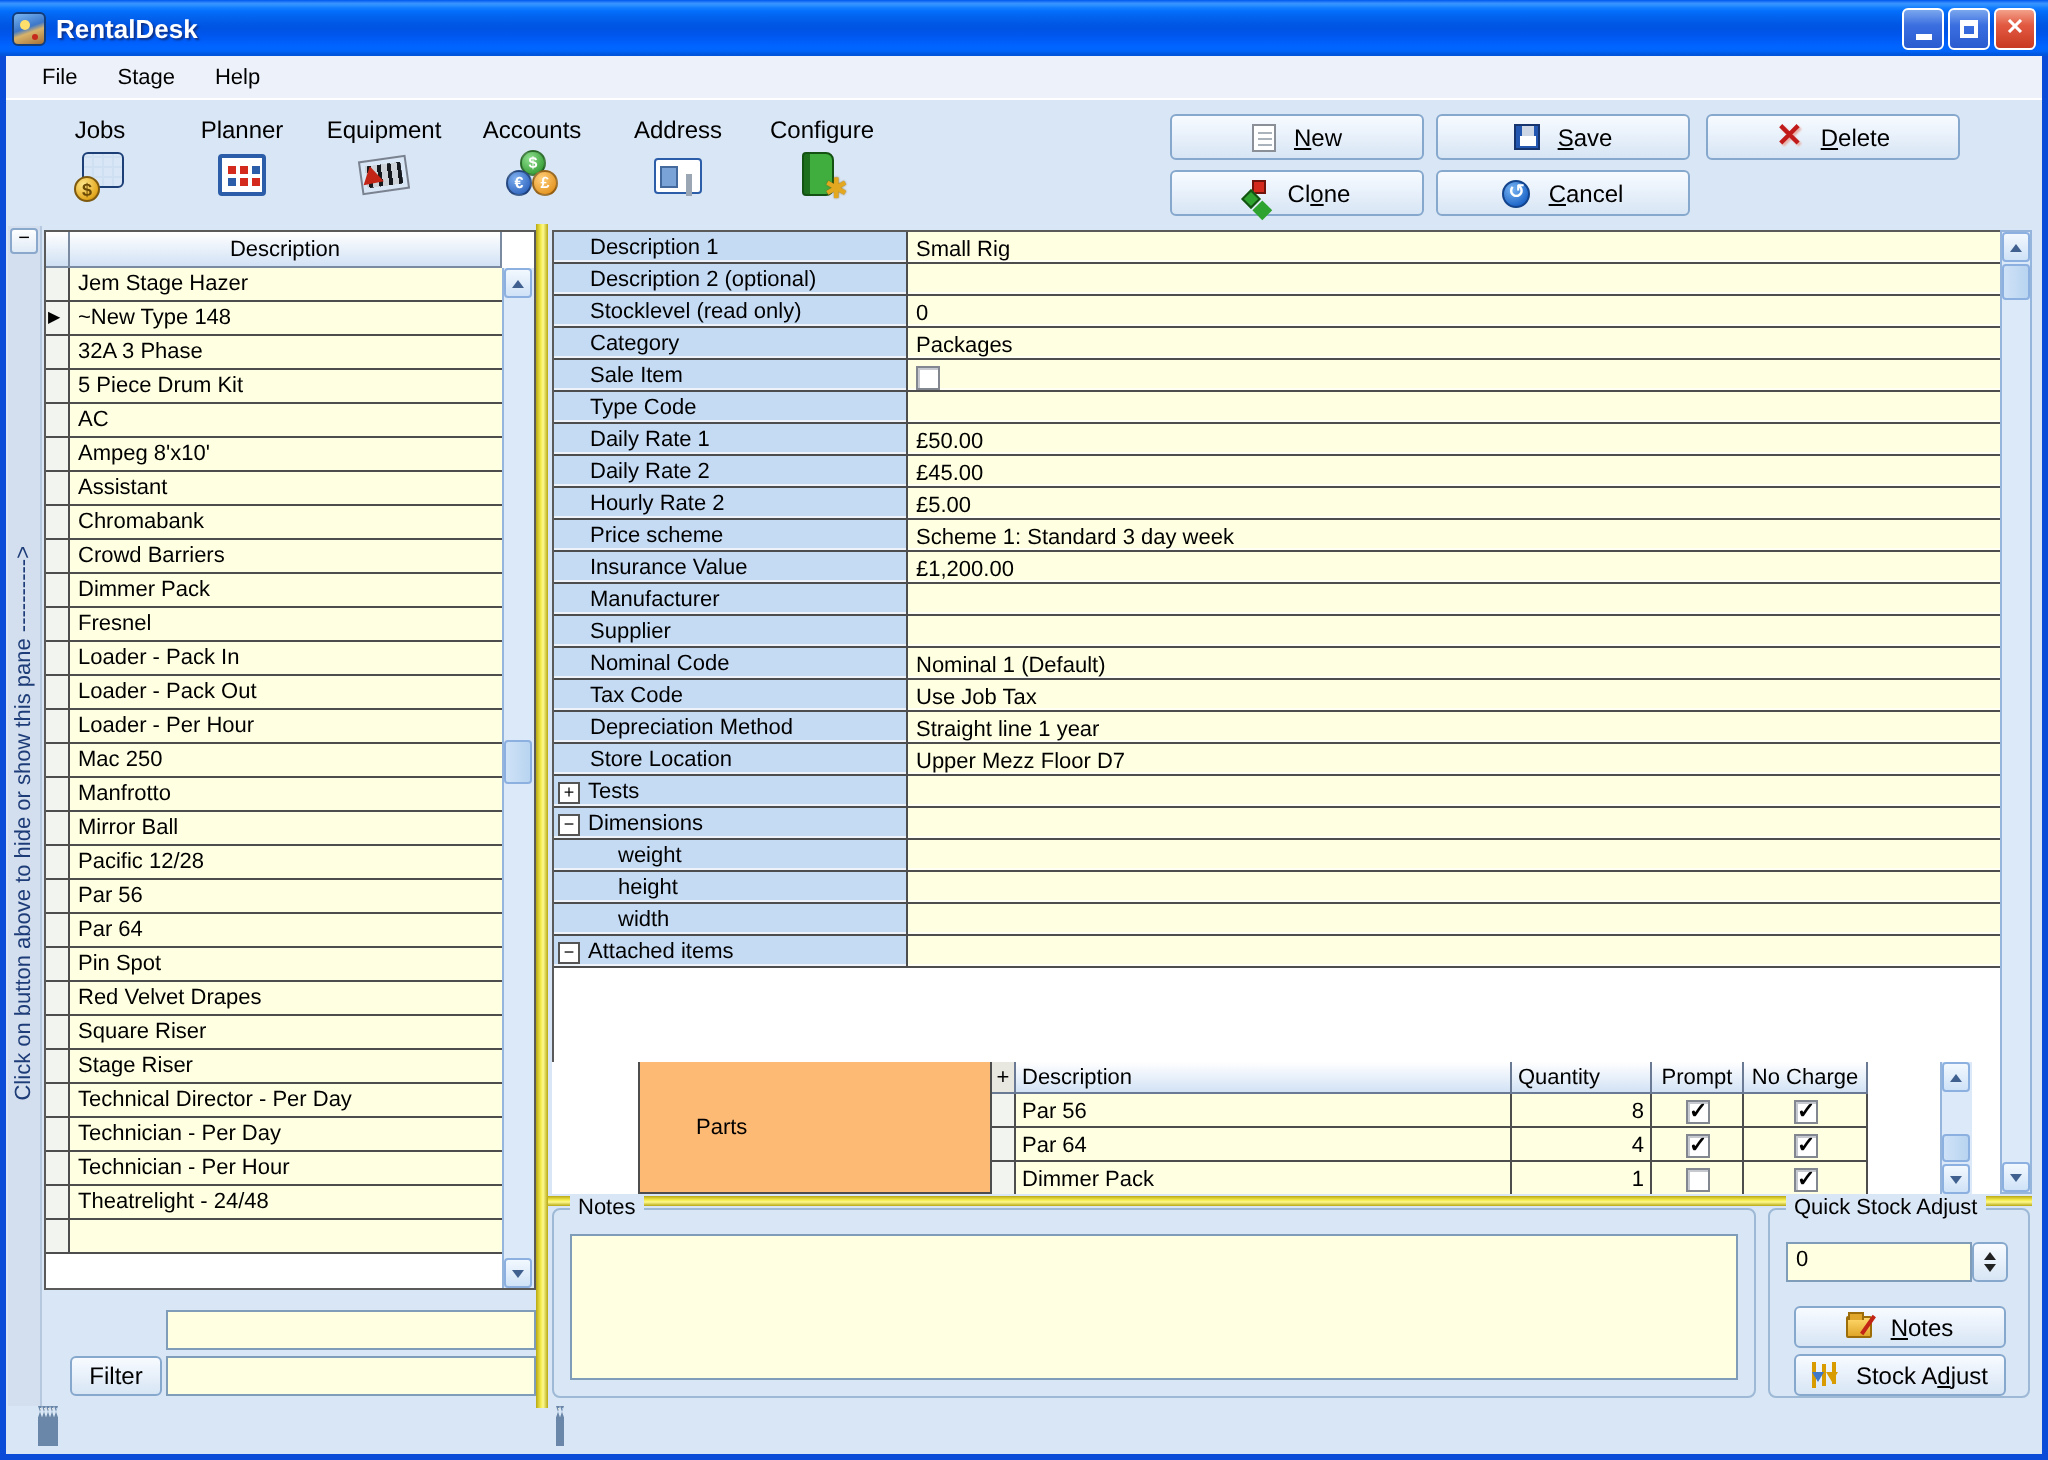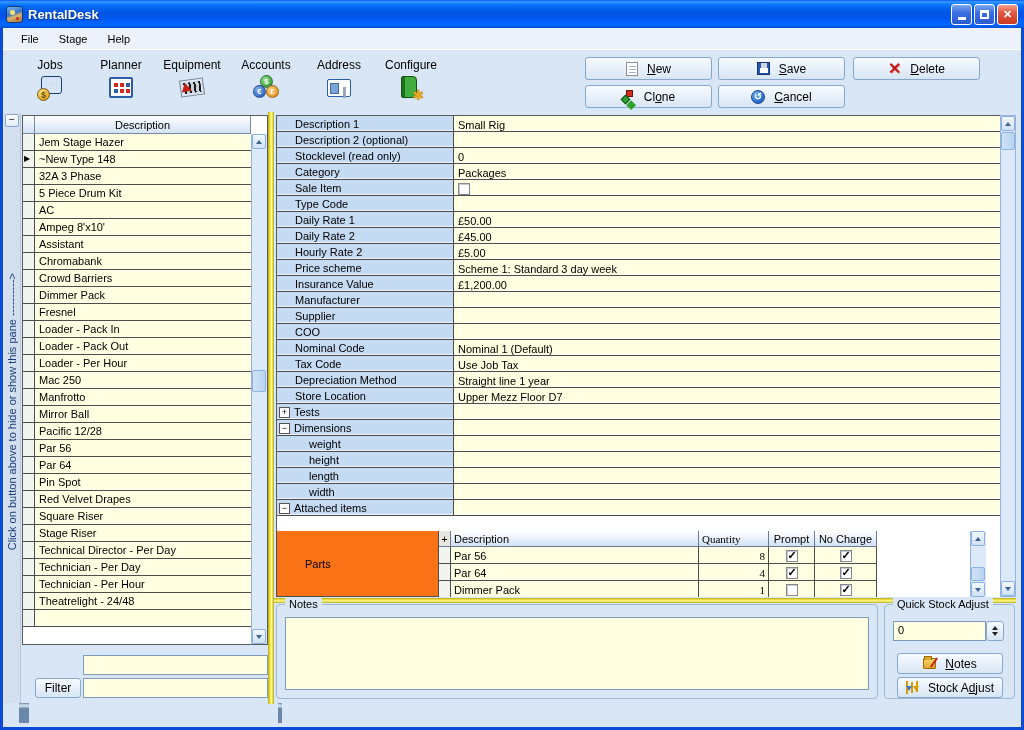--- a/index.html
+++ b/index.html
@@ -135,32 +135,32 @@
   .flab.fgroup { padding-left:2px; }
   .flab.find { padding-left:32px; }
   .fval { flex:1; background:#ffffe1; border-bottom:1px solid #4d4d4d; padding:1px 11px 0 4px; display:flex; align-items:flex-end;
     white-space:nowrap; overflow:hidden; box-shadow:inset 0 -1px 0 #fffff4; }
   .expbox { width:11px; height:11px; border:1px solid #555; background:#fff; font-size:9px; line-height:9px; text-align:center; flex:0 0 auto; }
   .cb { width:12px; height:12px; background:#fff; border:1px solid #828790; box-shadow:inset 1px 1px 0 #c6c9cf; position:relative; }
   .cb.checked::after { content:"✓"; position:absolute; left:1px; top:-2px; font-size:11px; font-weight:bold; }
 
   
   .parts { position:absolute; left:273px; top:419px; width:724px; height:66px; display:flex; background:#fff; overflow:hidden; }
-  .parts-label { width:163px; background:#f97316; border-left:1px solid #4d4d4d; border-right:1px solid #4d4d4d; border-bottom:1px solid #4d4d4d;
-    display:flex; align-items:center; padding-left:28px; }
+  .parts-label { width:177px; background:#fdba74; border-left:1px solid #4d4d4d; border-right:1px solid #4d4d4d; border-bottom:1px solid #4d4d4d;
+    display:flex; align-items:center; padding-left:28px;margin-left:43px; }
   .ptable { position:relative; flex:1; }
   .prow { display:flex; height:17px; }
   .prow.phead { height:16px; }
   .pcell { border-right:1px solid #4d4d4d; border-bottom:1px solid #4d4d4d; padding:1px 3px 0 3px; background:#ffffe1;
     display:flex; align-items:center; overflow:hidden; white-space:nowrap; }
   .phead .pcell { background:linear-gradient(180deg,#ffffff,#d2e2f5); border-color:#6a7a94; }
   .pc-ind { width:12px; background:#f2f4f0; padding:0; }
   .phead .pc-ind { background:#e8e8e0; justify-content:center; }
   .pc-desc { width:248px; }
-  .pc-qty { width:70px; justify-content:flex-end;font-family:Liberation Serif, serif; }
+  .pc-qty { width:70px; justify-content:flex-end; }
   .pc-prompt { width:46px; justify-content:center; }
   .pc-nc { width:62px; justify-content:center; }
   .pc-fill { flex:1; background:#ffffe1; border-bottom:none; border-right:none; }
   .psb { position:absolute; right:14px; top:0; bottom:0; width:16px; background:#dce9f8; border-left:1px solid #96b5dd; }
 
   .mainsb { position:absolute; left:997px; top:3px; width:16px; height:482px; background:#dce9f8; border:1px solid #96b5dd; }
 
   
   .groupbox { position:absolute; border:1px solid #9db9d6; border-radius:4px; }
   .gb-legend { position:absolute; top:-7px; left:8px; background:#d9e6f5; padding:0 4px; }
@@ -530,28 +530,20 @@
         <div class="frow">
           <div class="flab">
             <span>Supplier</span>
           </div>
           <div class="fval">
             <span></span>
           </div>
         </div>
         <div class="frow">
           <div class="flab">
-            <span>COO</span>
-          </div>
-          <div class="fval">
-            <span></span>
-          </div>
-        </div>
-        <div class="frow">
-          <div class="flab">
             <span>Nominal Code</span>
           </div>
           <div class="fval">
             <span>Nominal 1 (Default)</span>
           </div>
         </div>
         <div class="frow">
           <div class="flab">
             <span>Tax Code</span>
           </div>
@@ -597,28 +589,20 @@
           <div class="flab find">
             <span>weight</span>
           </div>
           <div class="fval">
             <span></span>
           </div>
         </div>
         <div class="frow">
           <div class="flab find">
             <span>height</span>
-          </div>
-          <div class="fval">
-            <span></span>
-          </div>
-        </div>
-        <div class="frow">
-          <div class="flab find">
-            <span>length</span>
           </div>
           <div class="fval">
             <span></span>
           </div>
         </div>
         <div class="frow">
           <div class="flab find">
             <span>width</span>
           </div>
           <div class="fval">

